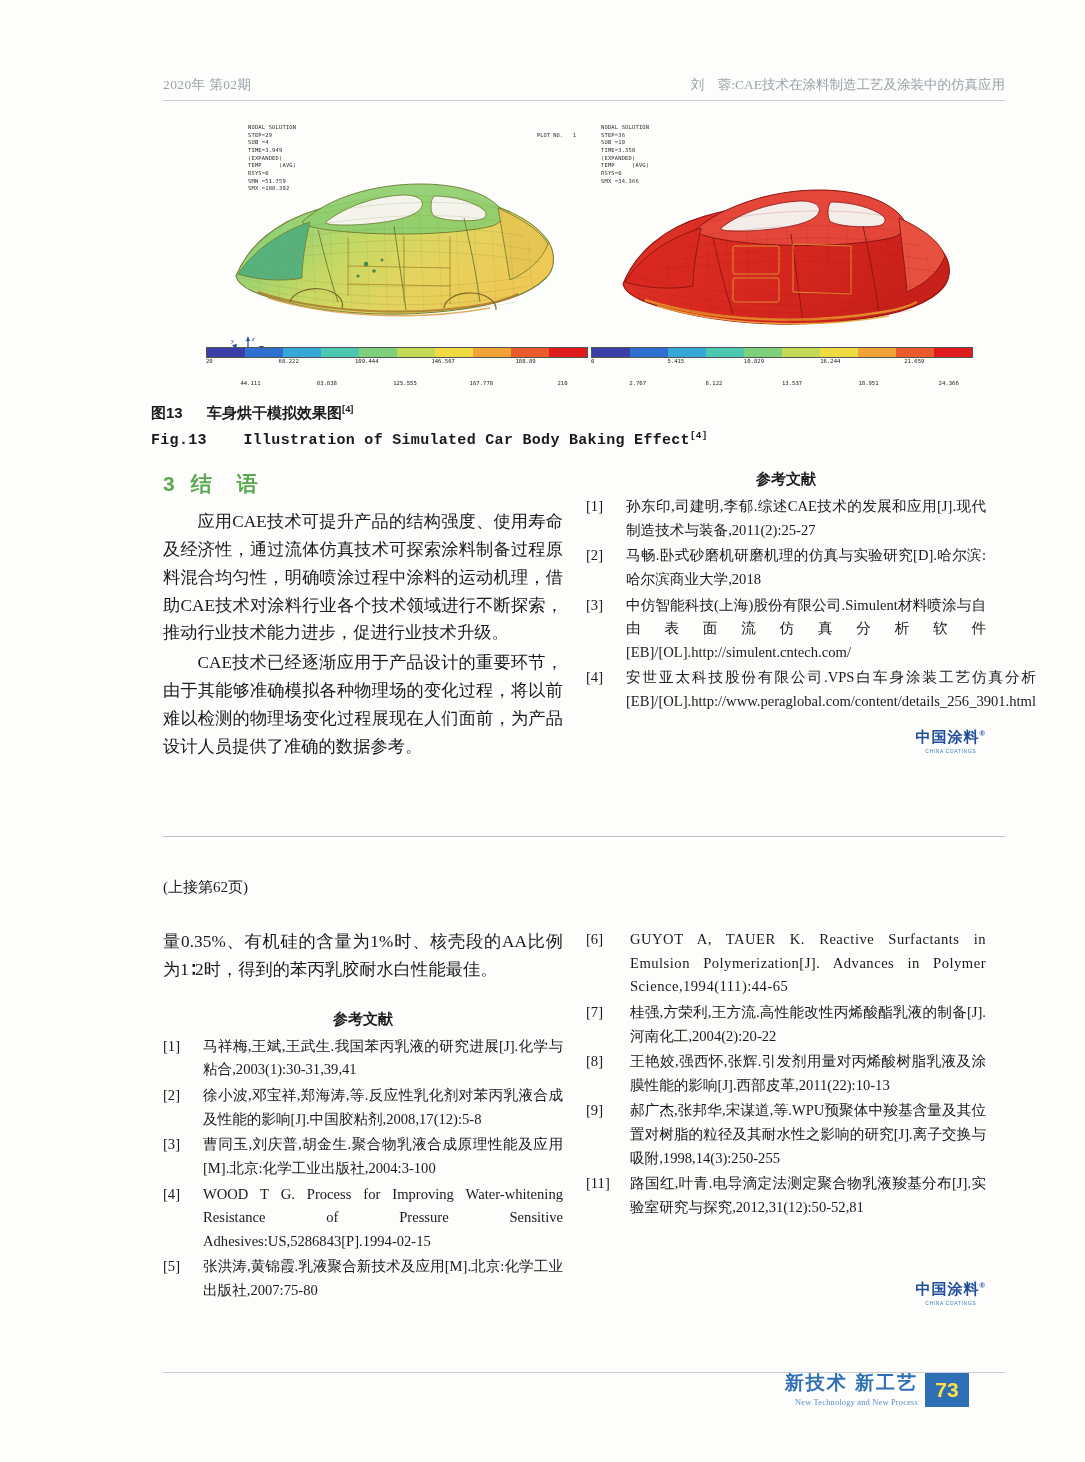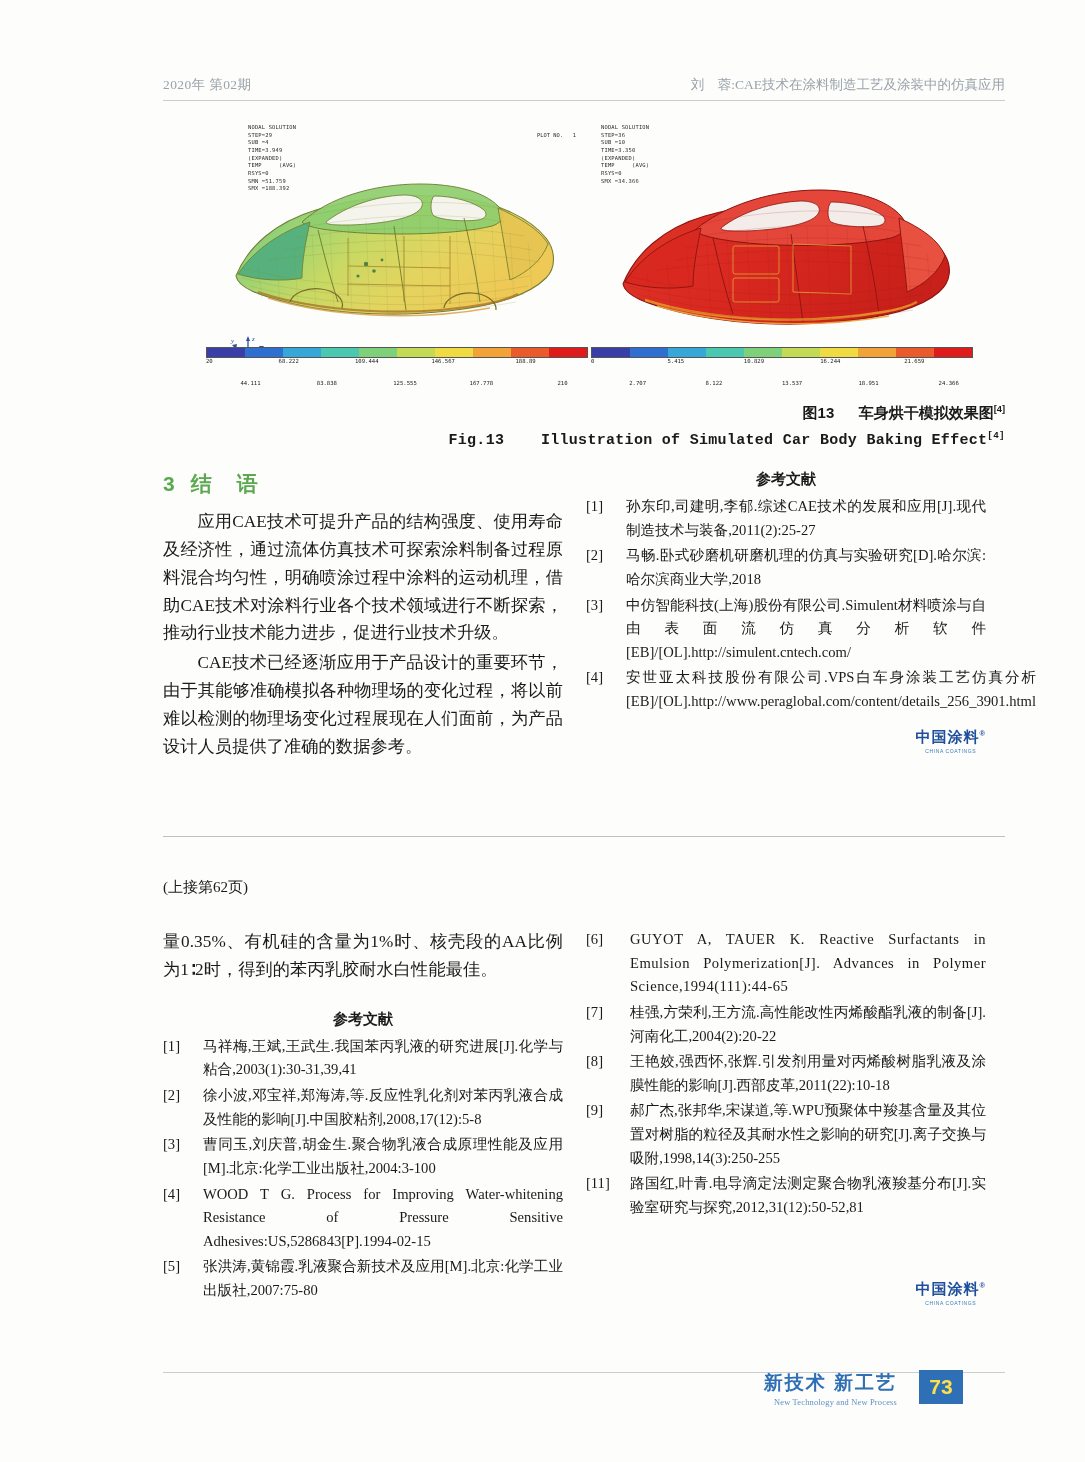--- a/index.html
+++ b/index.html
@@ -55,21 +55,21 @@
   .cbar .bar i{flex:1;display:block;}
   .cbar .ticks{position:relative;height:16px;}
   .cbar .ticks span{
     position:absolute;top:0;
     font-family:"DejaVu Sans Mono","Liberation Mono",monospace;
     font-size:5.6px;color:#222;white-space:nowrap;
   }
   .cbar .ticks.row2 span{top:6px;}
   
   .caption{
-    position:absolute;left:122px;top:404px;width:842px;text-align:right;
+    position:absolute;left:110px;top:404px;width:842px;text-align:left;
   }
   .cap-cn{font-family:"Liberation Sans","DejaVu Sans",sans-serif;font-weight:bold;font-size:15px;}
   .cap-en{font-family:Liberation Mono, monospace;font-weight:bold;font-size:15px;margin-top:7px;letter-spacing:.3px;}
   sup{font-size:.62em;vertical-align:super;}
   
   .cols{position:absolute;left:122px;top:470px;width:842px;}
   .col{position:absolute;top:0;width:400px;}
   .col.left{left:0;}
   .col.right{left:423px;}
   h2.sect{
@@ -107,22 +107,22 @@
   
   .midrule{position:absolute;left:122px;top:836px;width:842px;height:1px;background:#b9c0c6;}
   .contfrom{
     position:absolute;left:122px;top:878px;
     font-size:15px;
   }
   .lower{position:absolute;left:122px;top:928px;width:842px;}
   
   .footrule{position:absolute;left:122px;top:1372px;width:842px;height:1px;background:#c9ced3;}
   .footer{
-    position:absolute;right:122px;top:1370px;
-    display:flex;align-items:flex-start;gap:22px;
+    position:absolute;right:116px;top:1370px;
+    display:flex;align-items:flex-end;gap:7px;
   }
   .footer .txts{text-align:right;}
   .footer .f-cn{
     font-family:"Liberation Sans","DejaVu Sans",sans-serif;
     font-size:19px;font-weight:bold;color:#2f6fb5;letter-spacing:2px;
   }
   .footer .f-en{font-size:8.4px;color:#5d8fc4;letter-spacing:.2px;margin-top:2px;}
   .footer .pnum{
     width:44px;height:34px;background:#2f6fb5;color:#fde047;
     font-family:"Liberation Sans","DejaVu Sans",sans-serif;
@@ -476,21 +476,21 @@
         <li>
           <span class="tag">[6]</span>
           <span class="txt" style="letter-spacing:.5px">GUYOT A, TAUER K. Reactive Surfactants in Emulsion Polymerization[J]. Advances in Polymer Science,1994(111):44-65</span>
         </li>
         <li>
           <span class="tag">[7]</span>
           <span class="txt">桂强,方荣利,王方流.高性能改性丙烯酸酯乳液的制备[J].河南化工,2004(2):20-22</span>
         </li>
         <li>
           <span class="tag">[8]</span>
-          <span class="txt">王艳姣,强西怀,张辉.引发剂用量对丙烯酸树脂乳液及涂膜性能的影响[J].西部皮革,2011(22):10-18</span>
+          <span class="txt">王艳姣,强西怀,张辉.引发剂用量对丙烯酸树脂乳液及涂膜性能的影响[J].西部皮革,2011(22):10-13</span>
         </li>
         <li>
           <span class="tag">[9]</span>
           <span class="txt">郝广杰,张邦华,宋谋道,等.WPU预聚体中羧基含量及其位置对树脂的粒径及其耐水性之影响的研究[J].离子交换与吸附,1998,14(3):250-255</span>
         </li>
         <li>
           <span class="tag">[11]</span>
           <span class="txt">路国红,叶青.电导滴定法测定聚合物乳液羧基分布[J].实验室研究与探究,2012,31(12):50-52,81</span>
         </li>
       </ul>

